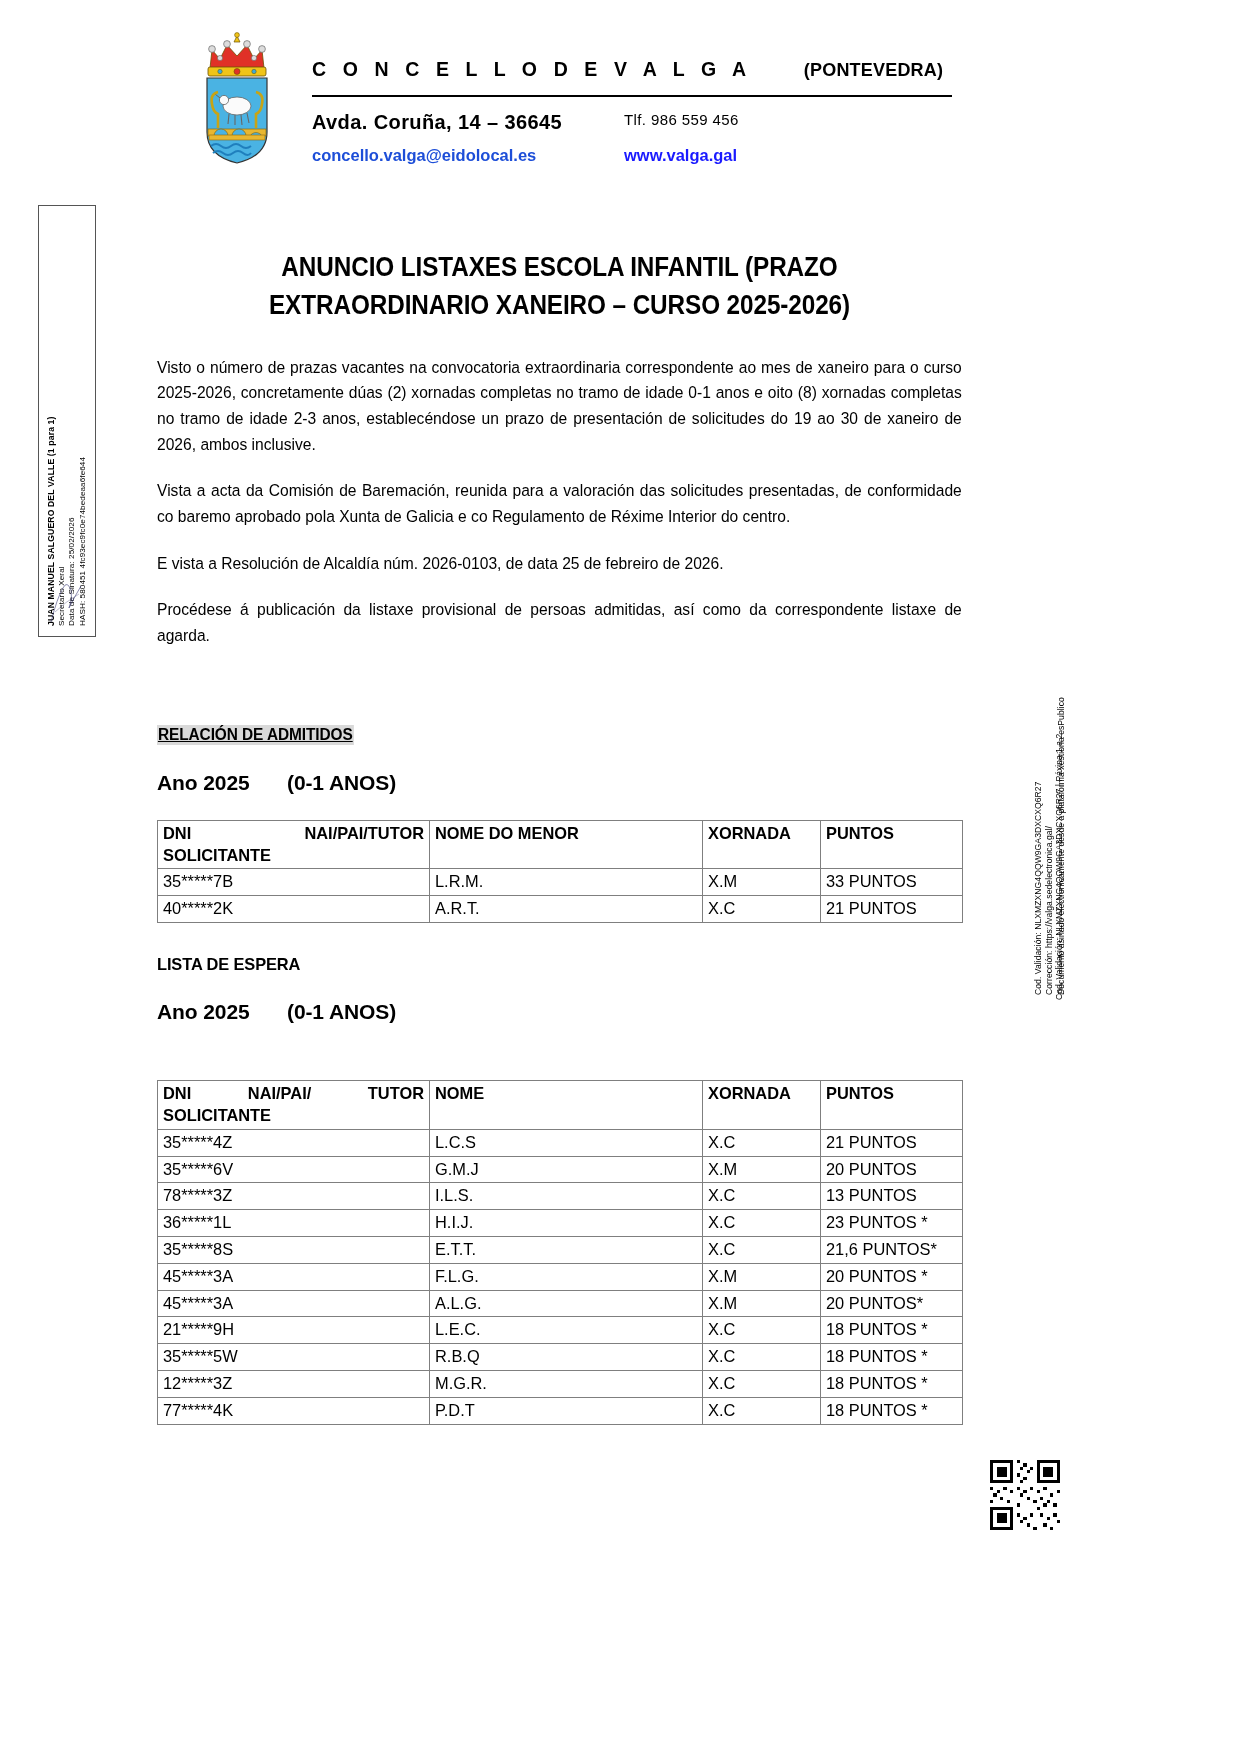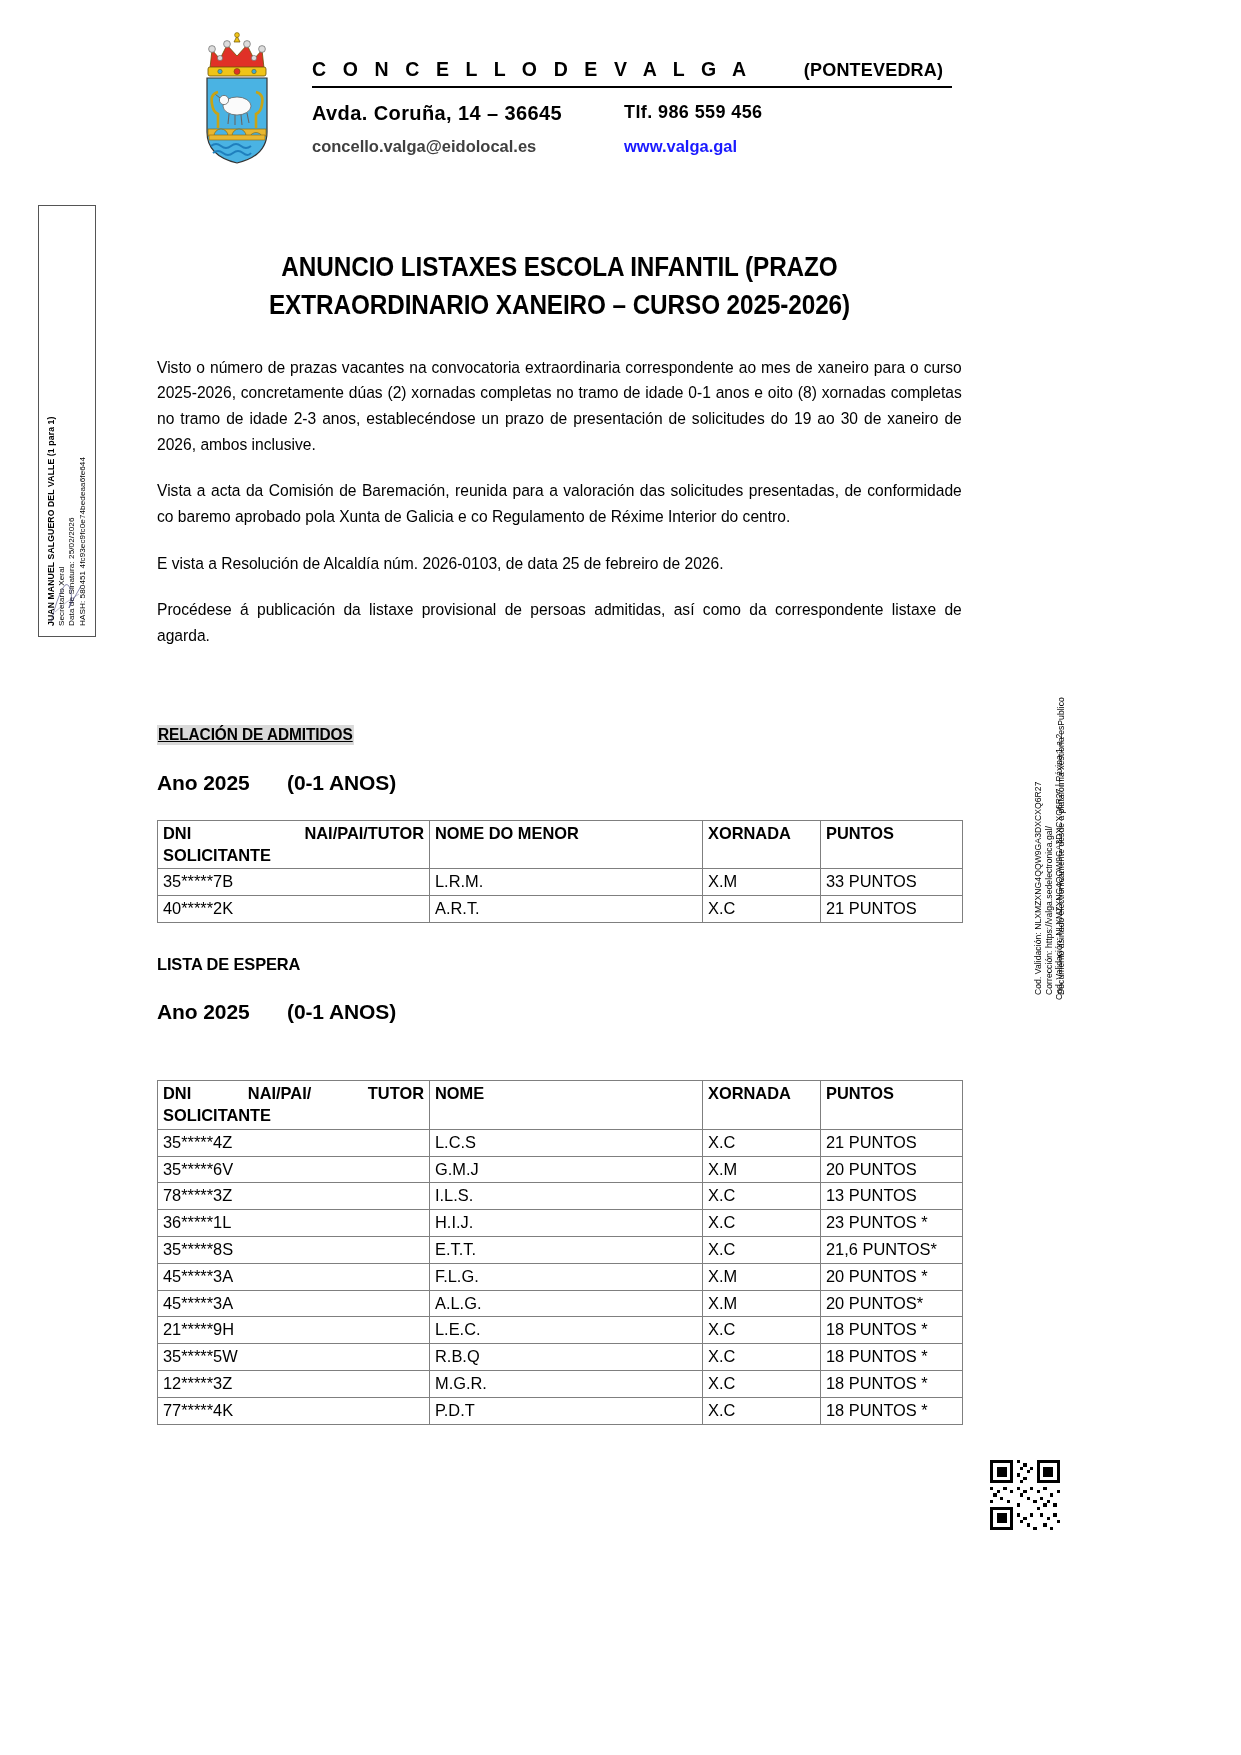--- a/index.html
+++ b/index.html
@@ -38,21 +38,21 @@
     position: absolute;
     left: 312px;
     top: 58px;
     width: 700px;
   }
   .hdr-line1 {
     display: flex;
     align-items: baseline;
     border-bottom: 2.2px solid #000;
     width: 640px;
-    padding-bottom: 5px;
+    padding-bottom: 14px;
   }
   .hdr-concello {
     font-size: 19.5px;
     font-weight: bold;
     letter-spacing: 5.6px;
     white-space: nowrap;
   }
   .hdr-prov {
     font-size: 18px;
     font-weight: bold;
@@ -67,34 +67,34 @@
     width: 640px;
   }
   .hdr-addr {
     font-size: 20px;
     font-weight: bold;
     letter-spacing: 0.4px;
     width: 312px;
     white-space: nowrap;
   }
   .hdr-tel {
-    font-size: 18px;
-    font-weight: bold;
+    font-size: 15px;
+    font-weight: normal;
     letter-spacing: 0.4px;
     white-space: nowrap;
   }
   .hdr-line3 {
     display: flex;
     margin-top: 12px;
     width: 640px;
   }
   .hdr-mail {
     font-size: 16.5px;
     font-weight: bold;
-    color: #404040;
+    color: #1d4ed8;
     width: 312px;
     white-space: nowrap;
   }
   .hdr-web {
     font-size: 16.5px;
     font-weight: bold;
     color: #1a1aff;
     white-space: nowrap;
   }
 

